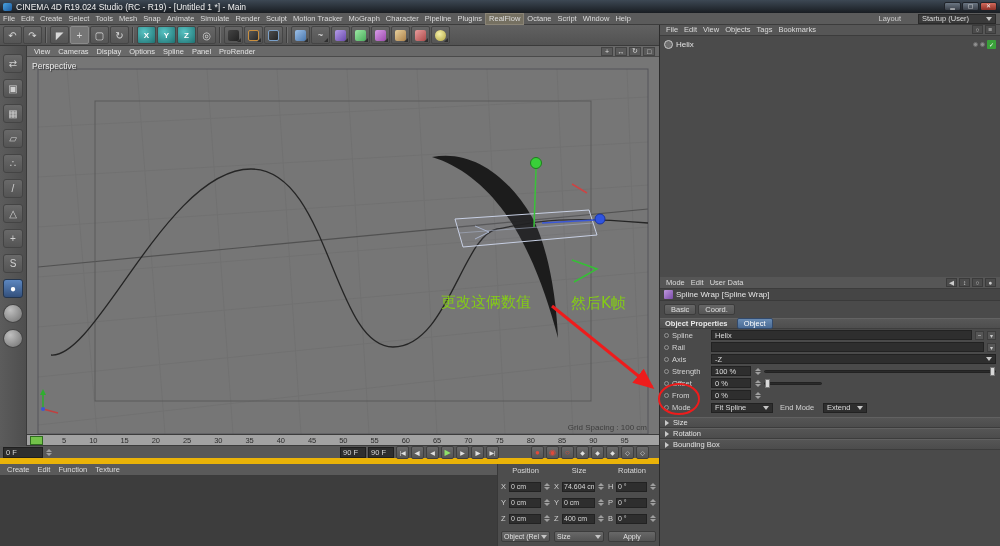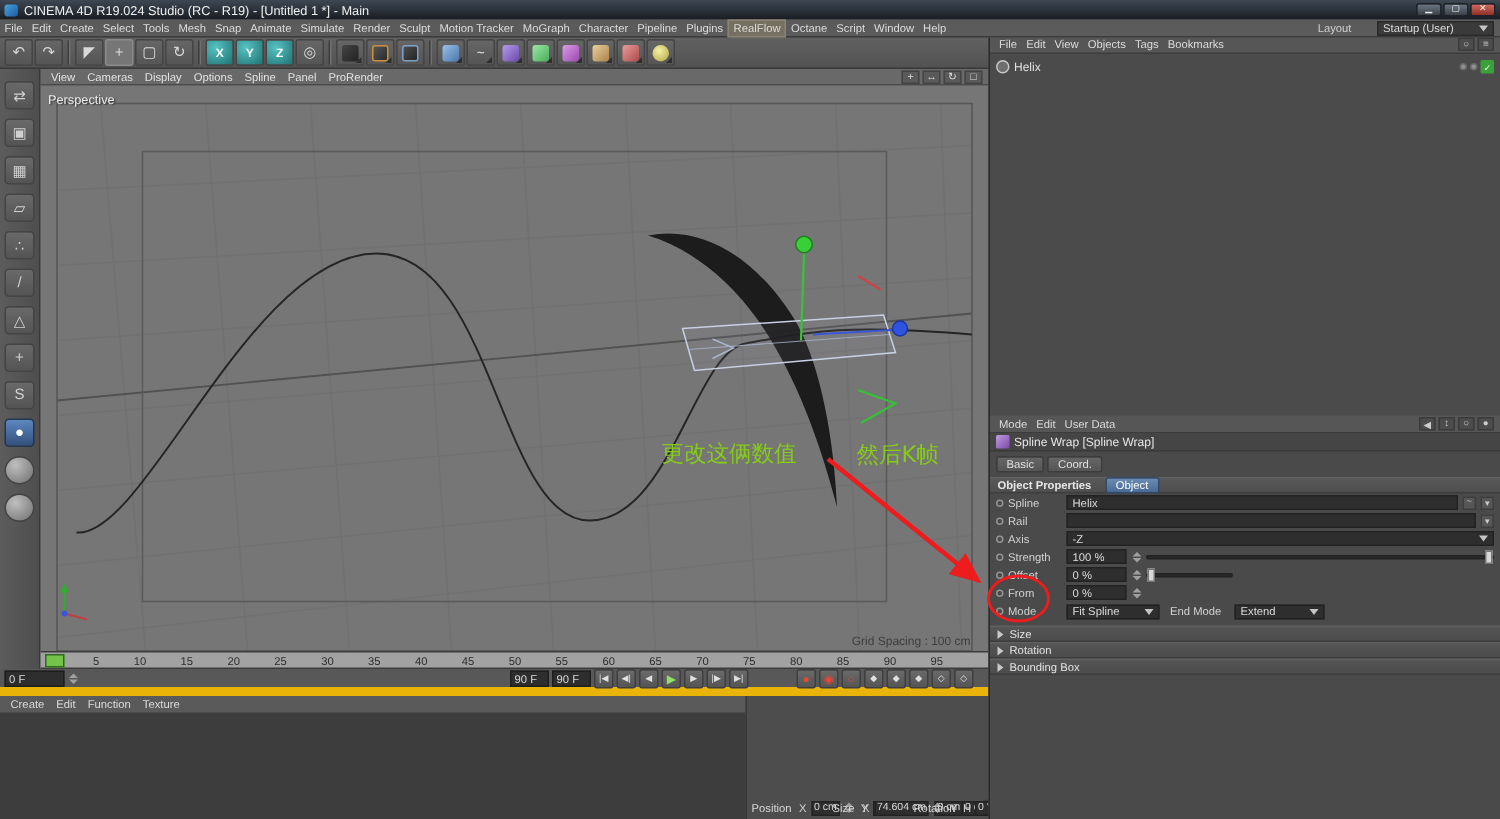--- a/index.html
+++ b/index.html
@@ -65,21 +65,21 @@
   .pbtn.rec { color:#e04a3a; font-size:8px; }
 
   
   .mats { position:absolute; left:0; top:464px; width:497px; height:82px; }
   .matmenu { height:12px; background:#5a5a5a; border-bottom:1px solid #3c3c3c; display:flex; align-items:center; gap:2px; padding:0 4px; }
   .matmenu .mi { font-size:7.5px; color:#dcdcdc; padding:0 3px; }
   .matbody { height:70px; background:#3d3d3d; }
 
   
   .coords { position:absolute; left:497px; top:464px; width:162px; height:82px; background:#4d4d4d; border-left:1px solid #383838; padding:2px 3px; display:flex; gap:4px; }
-  .cgroup { width:50px; display:flex; flex-direction:row; gap:5px;align-items:flex-end; }
+  .cgroup { width:50px; display:flex; flex-direction:column; gap:5px; }
   .chead { text-align:center; font-size:7.5px; color:#d8d8d8; height:10px; }
   .crow { display:flex; align-items:center; gap:2px; height:11px; }
   .clbl { width:6px; font-size:7.5px; color:#cfcfcf; }
   .cfield { flex:1; height:10px; background:#2e2e2e; border:1px solid #222; color:#d8d8d8; font-size:7px; display:flex; align-items:center; padding:0 1px; white-space:nowrap; overflow:hidden; }
   .cctrl { height:11px; margin-top:2px; background:linear-gradient(#686868,#535353); border:1px solid #3c3c3c; border-radius:2px; font-size:7px; color:#e0e0e0; display:flex; align-items:center; justify-content:center; gap:2px; padding:0 2px; white-space:nowrap; overflow:hidden; }
 
   
   .rightpanel { position:absolute; left:659px; top:24px; width:341px; height:522px; background:#4a4a4a; border-left:1px solid #2c2c2c; }
   .pmenu { height:12px; background:#565656; border-bottom:1px solid #3c3c3c; display:flex; align-items:center; gap:2px; padding:0 4px; }
   .pmenu .mi { font-size:7.5px; color:#dcdcdc; padding:0 2px; }
@@ -564,21 +564,21 @@
       </span>
   </div>
   <div class="arow" style="height:13px">
     <span class="adot"></span>
     <span class="albl">Mode</span>
     <span class="afield small" style="width:62px">
         <span>Fit Spline</span>
         <span class="ddtri"></span>
       </span>
     <span class="albl" style="width:40px;margin-left:4px">End Mode</span>
-    <span class="afield small" style="width:60px">
+    <span class="afield small" style="width:44px">
         <span>Extend</span>
         <span class="ddtri"></span>
       </span>
   </div>
 
   <div style="height:3px"></div>
   <div class="secrow">
       <span class="exptri"></span>
       <span>Size</span>
     </div>

